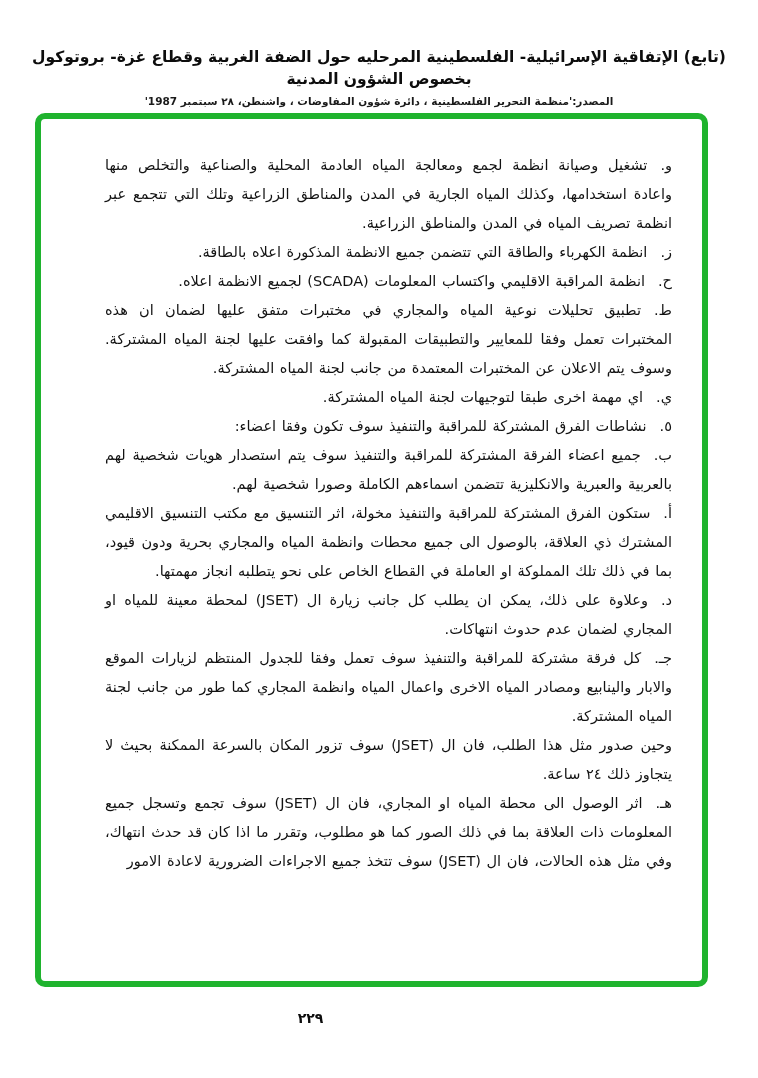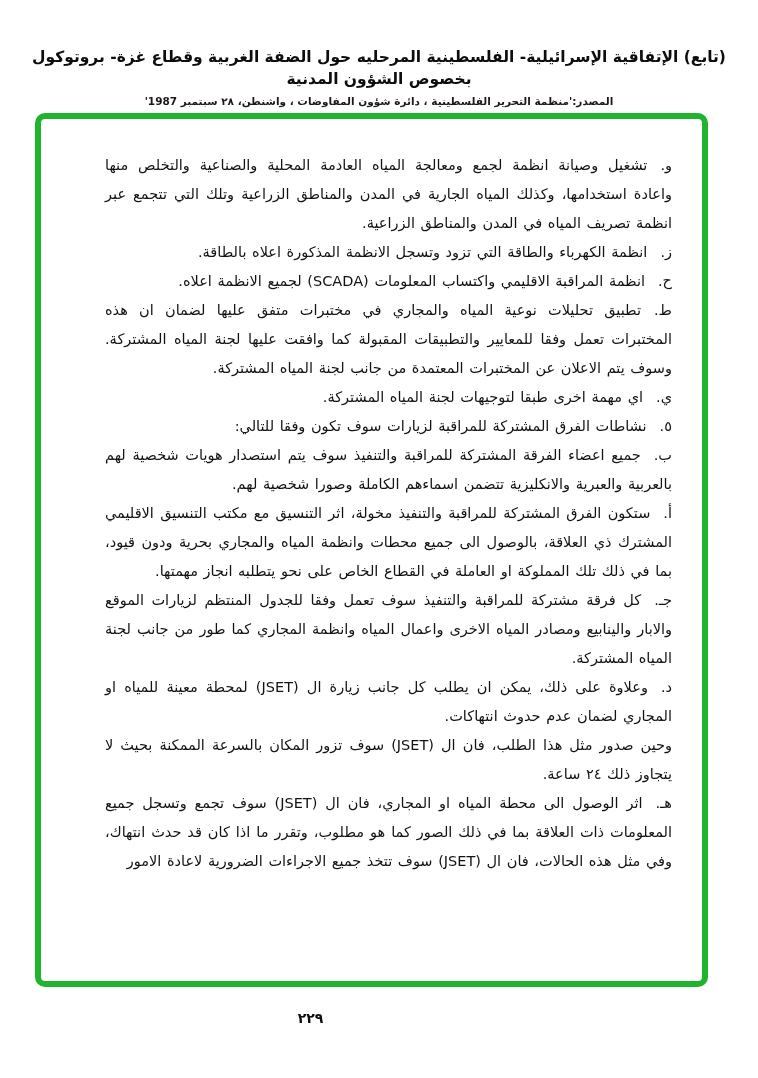--- a/index.html
+++ b/index.html
@@ -87,27 +87,27 @@
 <body>
 
 <div class="doc-header">
   <div class="doc-title">(تابع) الإتفاقية الإسرائيلية- الفلسطينية المرحليه حول الضفة الغربية وقطاع غزة- بروتوكول بخصوص الشؤون المدنية</div>
   <div class="doc-source">المصدر:'منظمة التحرير الفلسطينية ، دائرة شؤون المفاوضات ، واشنطن، ٢٨ سبتمبر 1987'</div>
 </div>
 
 <div class="green-box" style="border-color: rgb(31, 179, 46);">
   <div class="content" id="items-list">
       <div class="item"><span class="marker">و.</span><span>تشغيل وصيانة انظمة لجمع ومعالجة المياه العادمة المحلية والصناعية والتخلص منها واعادة استخدامها، وكذلك المياه الجارية في المدن والمناطق الزراعية وتلك التي تتجمع عبر انظمة تصريف المياه في المدن والمناطق الزراعية.</span></div>
-      <div class="item"><span class="marker">ز.</span><span>انظمة الكهرباء والطاقة التي تزود وتسجل الانظمة المذكورة اعلاه بالطاقة.</span></div>
+      <div class="item"><span class="marker">ز.</span><span>انظمة الكهرباء والطاقة التي تتضمن جميع الانظمة المذكورة اعلاه بالطاقة.</span></div>
       <div class="item"><span class="marker">ح.</span><span>انظمة المراقبة الاقليمي واكتساب المعلومات (SCADA) لجميع الانظمة اعلاه.</span></div>
       <div class="item"><span class="marker">ط.</span><span>تطبيق تحليلات نوعية المياه والمجاري في مختبرات متفق عليها لضمان ان هذه المختبرات تعمل وفقا للمعايير والتطبيقات المقبولة كما وافقت عليها لجنة المياه المشتركة. وسوف يتم الاعلان عن المختبرات المعتمدة من جانب لجنة المياه المشتركة.</span></div>
       <div class="item"><span class="marker">ي.</span><span>اي مهمة اخرى طبقا لتوجيهات لجنة المياه المشتركة.</span></div>
-      <div class="item"><span class="marker">٥.</span><span>نشاطات الفرق المشتركة للمراقبة لزيارات سوف تكون وفقا للتالي:</span></div>
+      <div class="item"><span class="marker">٥.</span><span>نشاطات الفرق المشتركة للمراقبة والتنفيذ سوف تكون وفقا اعضاء:</span></div>
       <div class="item"><span class="marker">ب.</span><span>جميع اعضاء الفرقة المشتركة للمراقبة والتنفيذ سوف يتم استصدار هويات شخصية لهم بالعربية والعبرية والانكليزية تتضمن اسماءهم الكاملة وصورا شخصية لهم.</span></div>
       <div class="item"><span class="marker">أ.</span><span>ستكون الفرق المشتركة للمراقبة والتنفيذ مخولة، اثر التنسيق مع مكتب التنسيق الاقليمي المشترك ذي العلاقة، بالوصول الى جميع محطات وانظمة المياه والمجاري بحرية ودون قيود، بما في ذلك تلك المملوكة او العاملة في القطاع الخاص على نحو يتطلبه انجاز مهمتها.</span></div>
+      <div class="item"><span class="marker">د.</span><span>وعلاوة على ذلك، يمكن ان يطلب كل جانب زيارة ال (JSET) لمحطة معينة للمياه او المجاري لضمان عدم حدوث انتهاكات.</span></div>
       <div class="item"><span class="marker">جـ.</span><span>كل فرقة مشتركة للمراقبة والتنفيذ سوف تعمل وفقا للجدول المنتظم لزيارات الموقع والابار والينابيع ومصادر المياه الاخرى واعمال المياه وانظمة المجاري كما طور من جانب لجنة المياه المشتركة.</span></div>
-      <div class="item"><span class="marker">د.</span><span>وعلاوة على ذلك، يمكن ان يطلب كل جانب زيارة ال (JSET) لمحطة معينة للمياه او المجاري لضمان عدم حدوث انتهاكات.</span></div>
       <div class="item"><span>وحين صدور مثل هذا الطلب، فان ال (JSET) سوف تزور المكان بالسرعة الممكنة بحيث لا يتجاوز ذلك ٢٤ ساعة.</span></div>
       <div class="item"><span class="marker">هـ.</span><span>اثر الوصول الى محطة المياه او المجاري، فان ال (JSET) سوف تجمع وتسجل جميع المعلومات ذات العلاقة بما في ذلك الصور كما هو مطلوب، وتقرر ما اذا كان قد حدث انتهاك، وفي مثل هذه الحالات، فان ال (JSET) سوف تتخذ جميع الاجراءات الضرورية لاعادة الامور</span></div>
     </div>
 </div>
 
 <div class="page-number">٢٢٩</div>
 
 </body></html>

